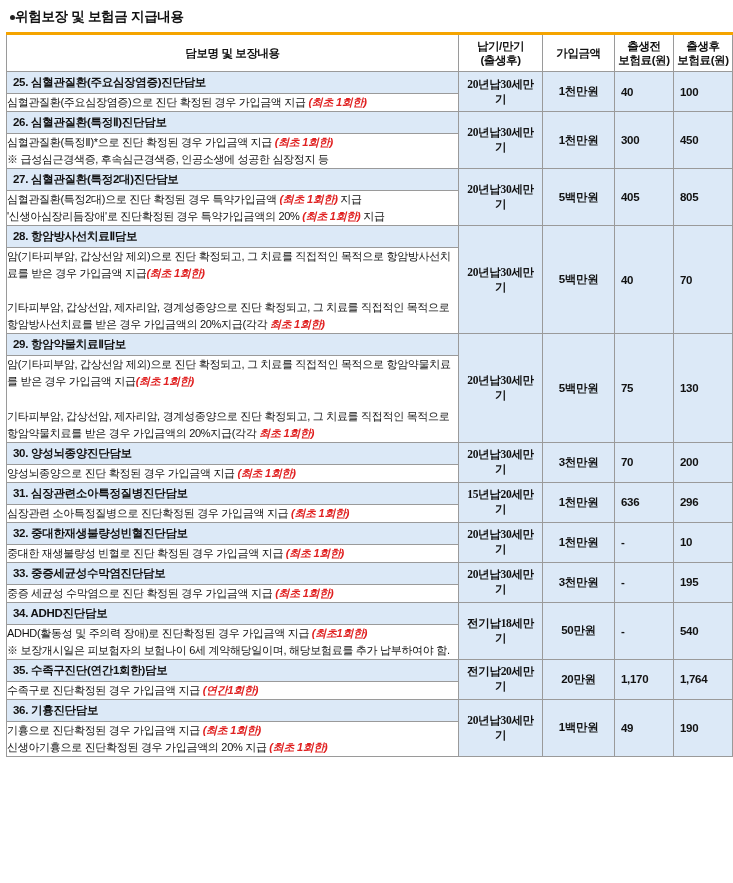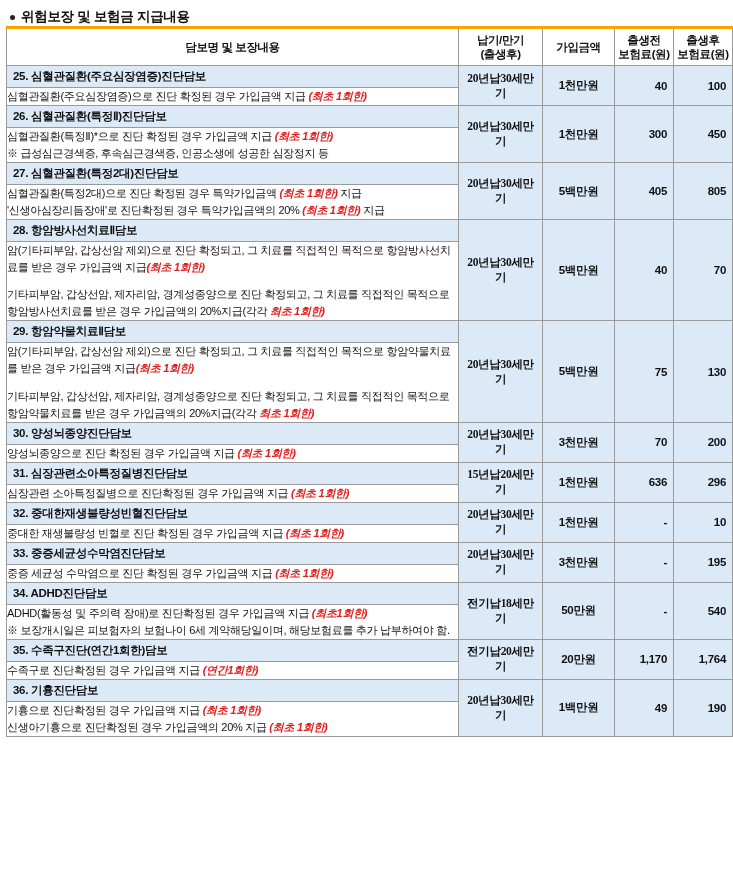--- a/index.html
+++ b/index.html
@@ -10,25 +10,25 @@
   }
   .page {
     width: 733px;
     min-height: 883px;
     position: relative;
     padding: 6px 4px 0 4px;
   }
   .doc-title {
     display: flex;
     align-items: center;
-    gap: 6px;
+    gap: 0;
     font-size: 13.5px;
     font-weight: bold;
     color: #111;
-    margin: 2px 0 0 6px;
+    margin: 2px 0 6px 6px;
     letter-spacing: -0.3px;
   }
   .doc-title .bullet {
     width: 5px; height: 5px;
     background: #222;
     border-radius: 50%;
     display: inline-block;
   }
   table.main {
     border-collapse: collapse;
@@ -74,40 +74,39 @@
   
   td.desc {
     padding: 6px 8px 6px 10px;
     font-size: 11px;
     line-height: 1.55;
     color: #111;
     letter-spacing: -0.3px;
     text-align: left;
   }
   td.desc p { margin: 0; }
-  td.desc p + p { margin-top: 10px; }
+  td.desc p + p { margin-top: 17px; }
   .red { color: #e02020; font-weight: bold; font-style: italic; }
 
   td.term {
     text-align: center;
     color: #1f4fd8;
     font-size: 10.5px;
     font-weight: bold;
     letter-spacing: -0.4px;
     font-family: Liberation Serif, serif;
   }
   td.amt {
     text-align: center;
     color: #1f4fd8;
     font-size: 11.5px;
     font-weight: bold;
     letter-spacing: -0.3px;
   }
   td.num {
-    text-align: right;
     padding-right: 8px;
     font-size: 11px;
     color: #111;
   }
 </style>
 </head>
 <body>
 
 <div class="page">
 

